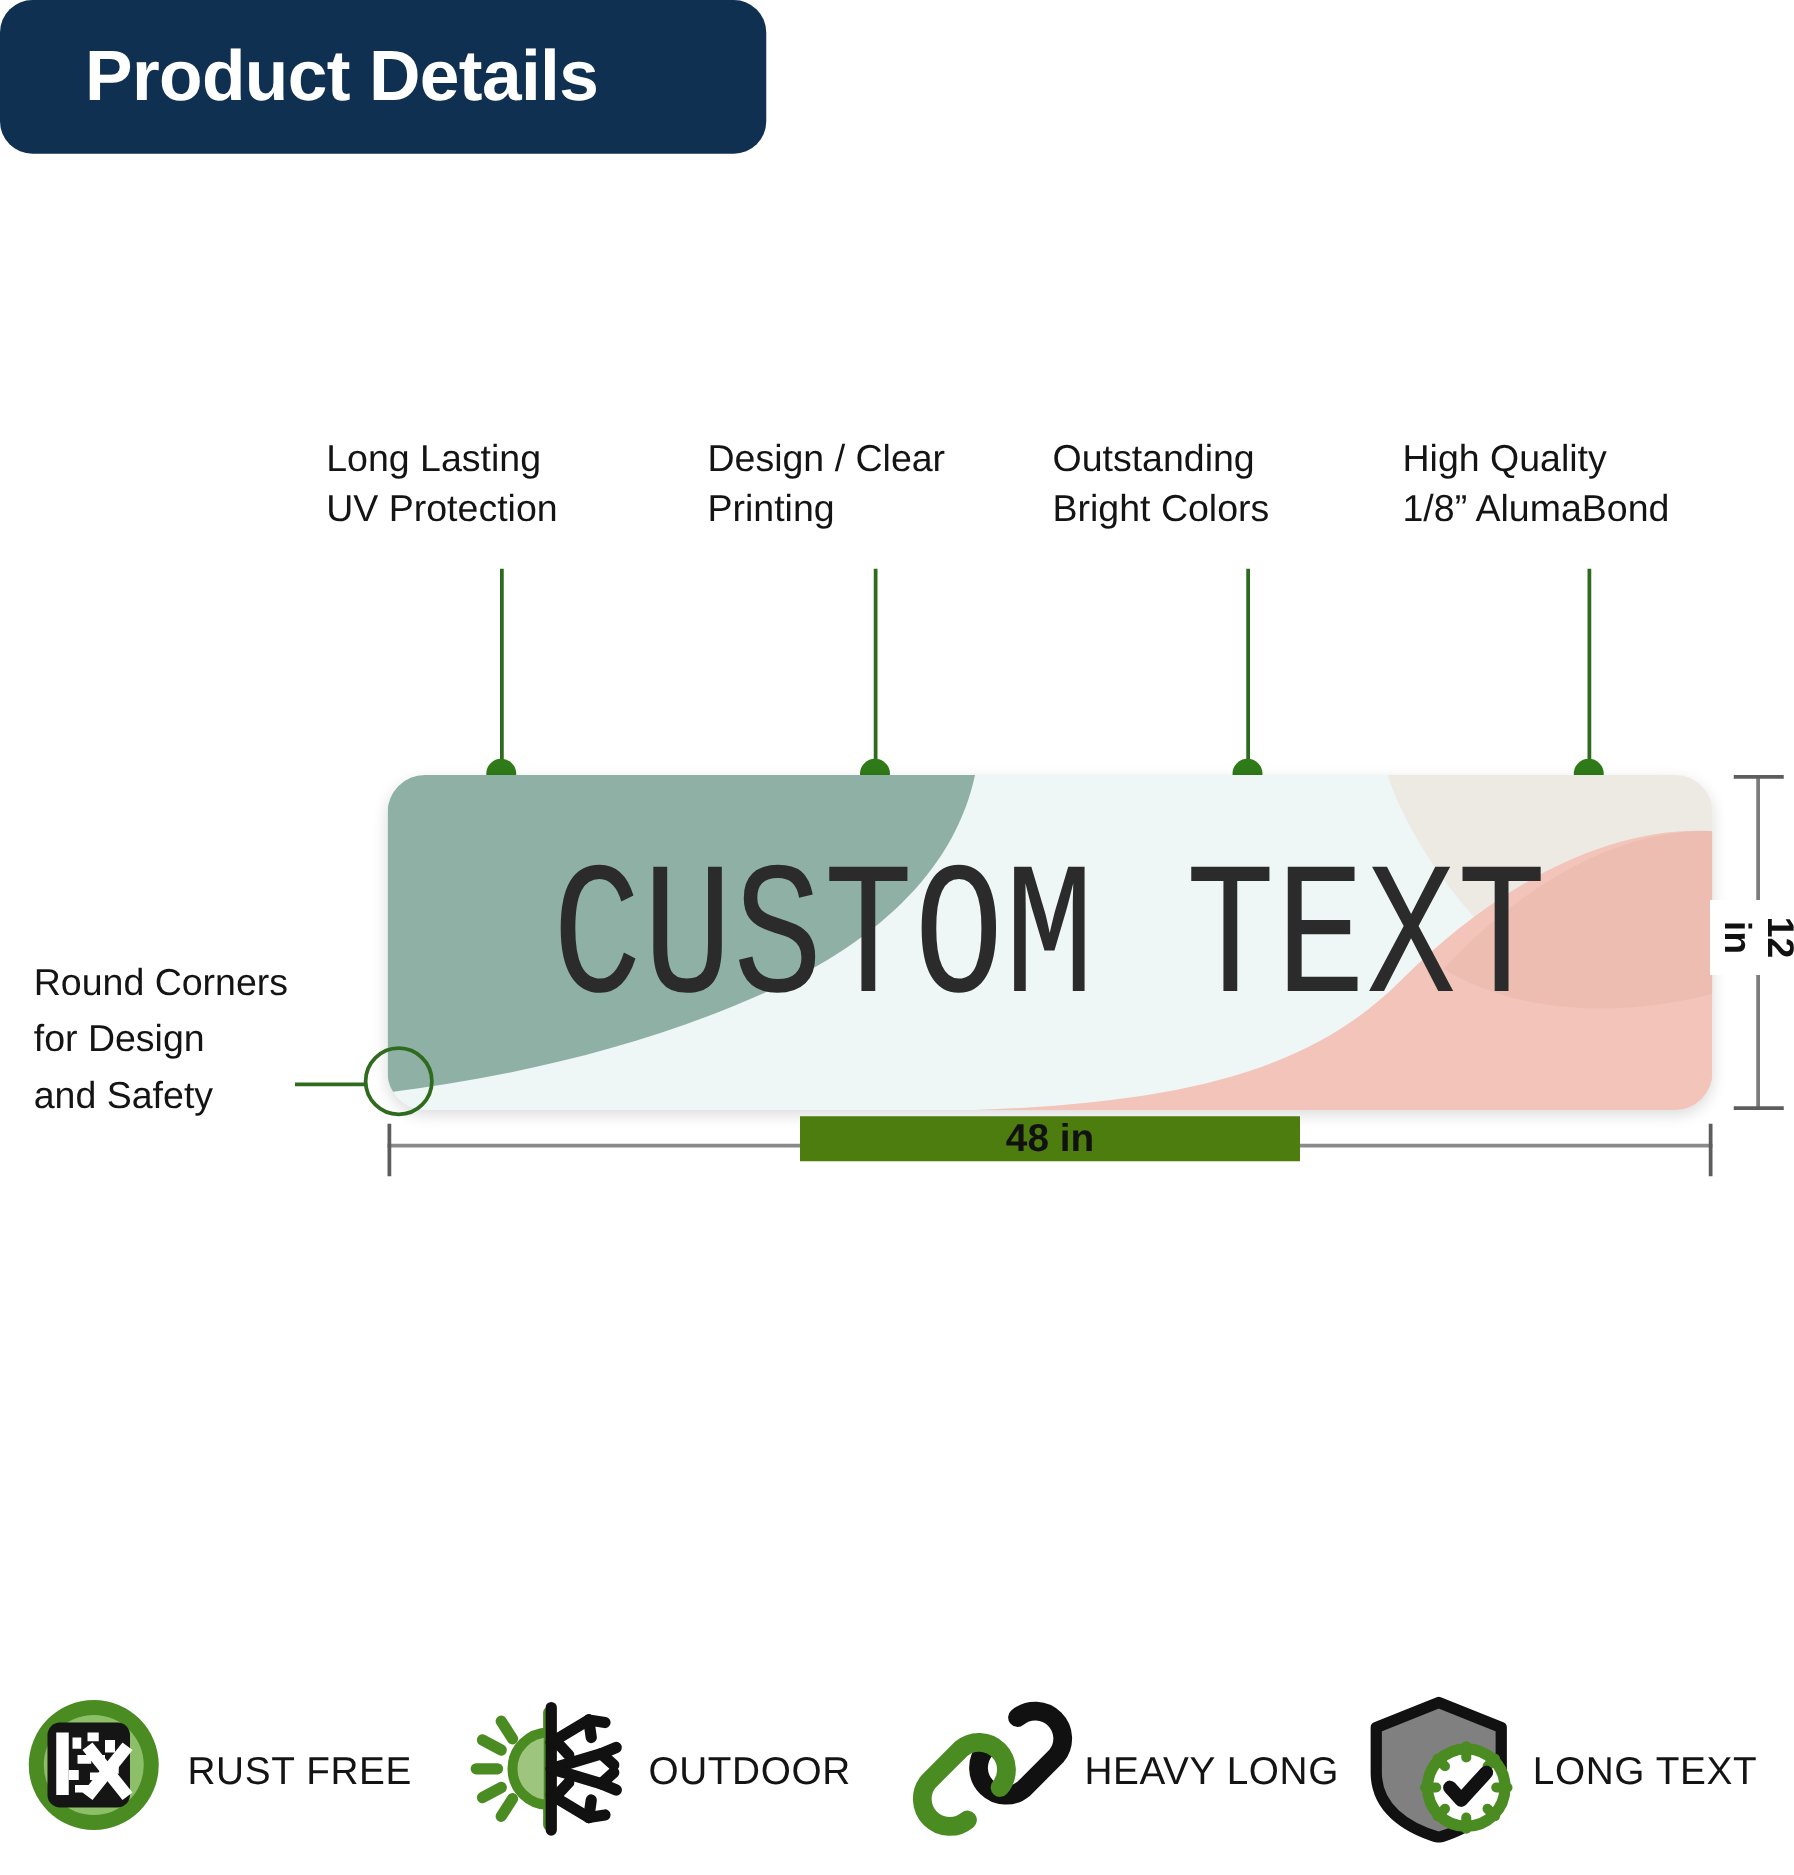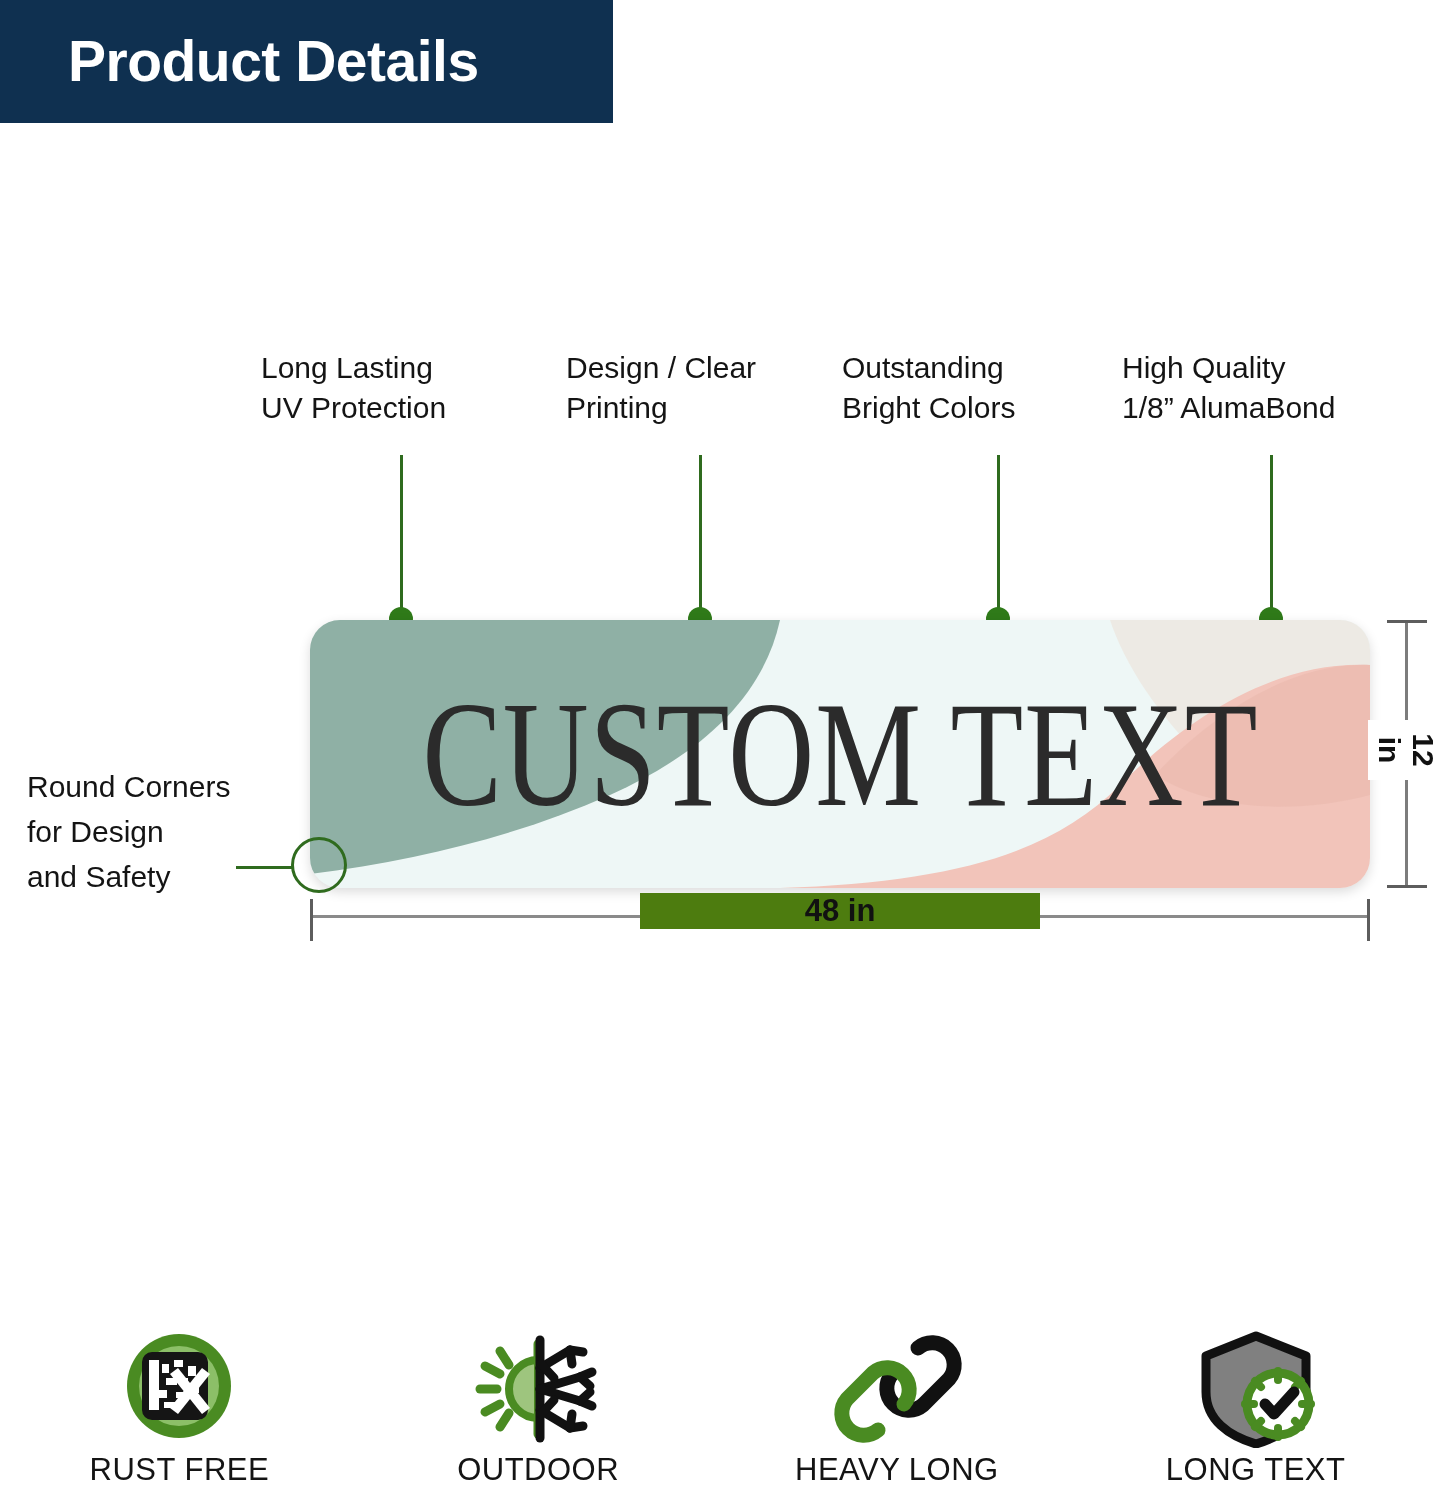--- a/index.html
+++ b/index.html
@@ -4,21 +4,21 @@
 <style>
   html,body{margin:0;padding:0;background:#ffffff;}
   body{
     width:1435px;height:1500px;position:relative;overflow:hidden;
     font-family:"Liberation Sans","DejaVu Sans",sans-serif;
     color:#1b1b1b;
   }
   
   .banner{
     position:absolute;left:0;top:0;width:613px;height:123px;
-    background:#0f3050;display:flex;align-items:center;
+    background:#0f3050;display:flex;align-items:center;border-radius:26px;
   }
   .banner-title{
     color:#ffffff;font-size:57px;font-weight:700;letter-spacing:-0.5px;
     margin-left:68px;line-height:1;white-space:nowrap;
   }
   
   .callout{
     position:absolute;font-size:30px;line-height:1.34;color:#141414;
     font-weight:400;white-space:pre-line;
   }
@@ -57,21 +57,21 @@
   .sign-wrap{position:absolute;left:310px;top:620px;width:1060px;height:268px;}
   .sign{
     position:absolute;inset:0;border-radius:30px;overflow:hidden;
     background:#eef7f6;
     box-shadow:0 4px 12px rgba(0,0,0,0.14);
   }
   .sign svg{position:absolute;inset:0;width:100%;height:100%;}
   .sign-text{
     position:absolute;left:0;right:0;top:50%;transform:translateY(-50%);
     text-align:center;font-size:128px;line-height:1;color:#2b2b2b;
-    font-family:Liberation Serif, serif;
+    font-family:Liberation Mono, monospace;
     font-weight:400;letter-spacing:1px;
     transform-origin:center;
   }
   .sign-text span{display:inline-block;transform:scaleX(0.93) scaleY(1.18);}
   
   .dim-v{position:absolute;left:1405px;top:620px;width:3px;height:268px;background:#7c7c7c;}
   .dim-v-cap{position:absolute;width:40px;height:3px;background:#5d5d5d;left:1387px;}
   .dim-v-label{
     position:absolute;left:1376px;top:712px;width:60px;
     font-size:30px;font-weight:700;color:#111;text-align:center;
@@ -80,21 +80,21 @@
   }
   .dim-h{position:absolute;left:310px;top:915px;width:1060px;height:3px;background:#8a8a8a;}
   .dim-h-cap{position:absolute;width:3px;height:42px;background:#5d5d5d;top:899px;}
   .dim-h-label{
     position:absolute;left:640px;top:893px;width:400px;text-align:center;
     font-size:31px;font-weight:700;color:#111;background:#4d7c0f;padding:0 18px;
     box-sizing:border-box;
   }
   
   .features{position:absolute;left:0;top:1330px;width:1435px;height:170px;display:flex;}
-  .feature{flex:1;display:flex;flex-direction:column;align-items:center;}
+  .feature{flex:1;display:flex;flex-direction:row;align-items:center;}
   .feature .glyph{height:118px;display:flex;align-items:center;justify-content:center;}
   .feature .flabel{
     font-size:31px;letter-spacing:0.5px;color:#141414;font-weight:400;margin-top:4px;
   }
 </style>
 </head>
 <body>
 
 <div class="banner">
   <div class="banner-title">Product Details</div>

